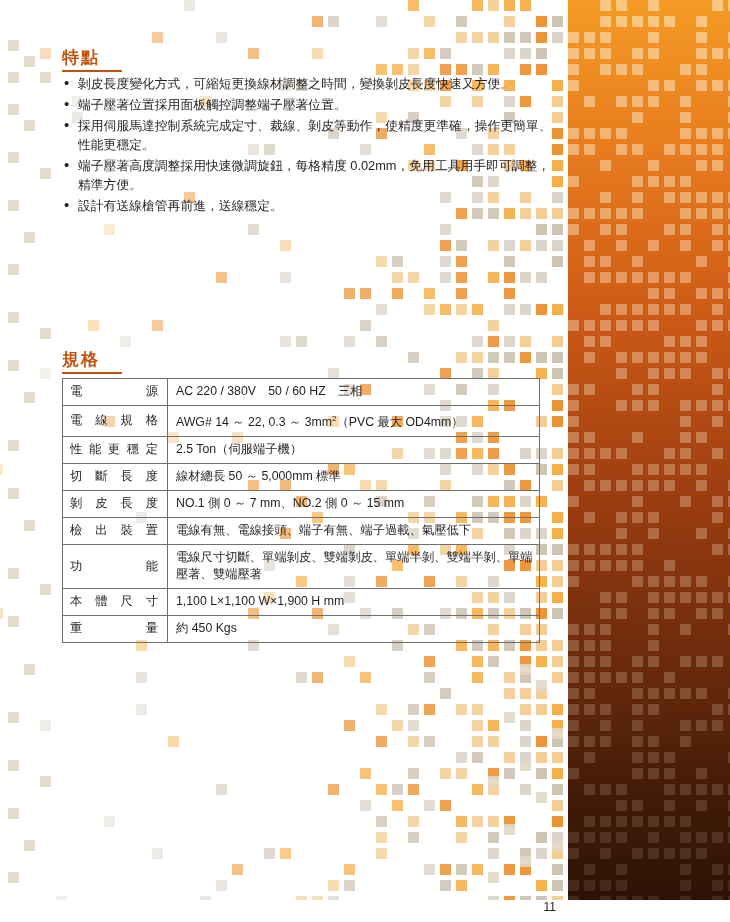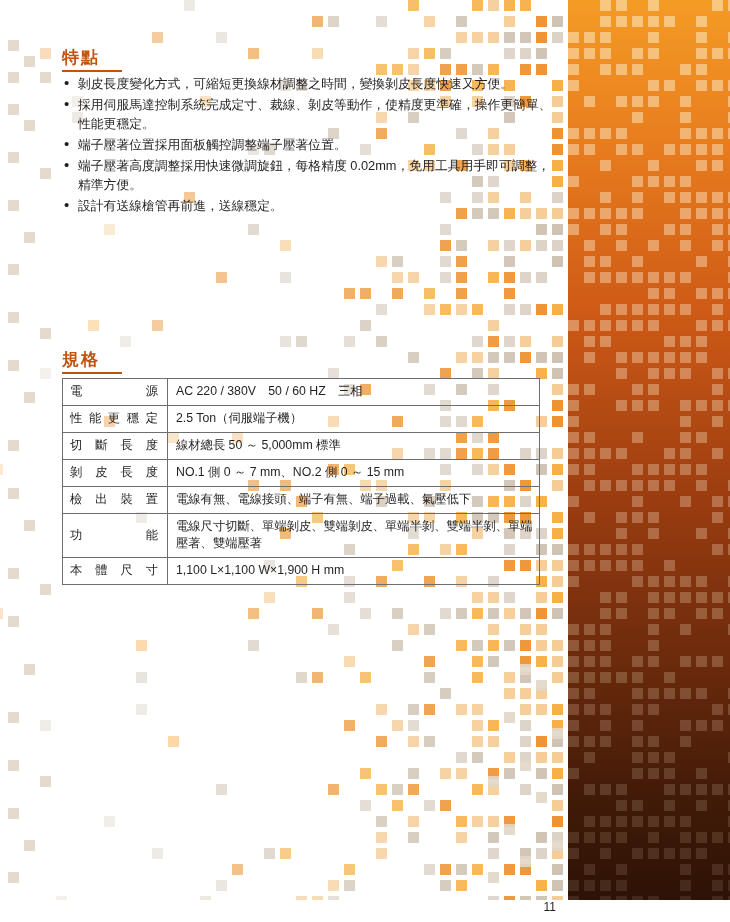--- a/index.html
+++ b/index.html
@@ -983,34 +983,38 @@
   <div class="bottom-strip"></div>
 </div>
 
 <div class="content">
 
   <div class="section-heading" id="features-heading">特點</div>
   <div class="heading-underline" id="features-rule"></div>
 
   <ul class="feature-list">
     <li>剝皮長度變化方式，可縮短更換線材調整之時間，變換剝皮長度快速又方便。</li>
+    <li>端子壓著位置採用面板觸控調整端子壓著位置。</li>
     <li>採用伺服馬達控制系統完成定寸、裁線、剝皮等動作，使精度更準確，操作更簡單、性能更穩定。</li>
-    <li>端子壓著位置採用面板觸控調整端子壓著位置。</li>
     <li>端子壓著高度調整採用快速微調旋鈕，每格精度 0.02mm，免用工具用手即可調整，精準方便。</li>
     <li>設計有送線槍管再前進，送線穩定。</li>
   </ul>
 
   <div class="section-heading" id="spec-heading">規格</div>
   <div class="heading-underline" id="spec-rule"></div>
 
   <table class="spec-table">
     <tbody id="spec-body">
         <tr>
           <td class="label">電　　　源</td>
           <td class="value">AC 220 / 380V　50 / 60 HZ　三相</td>
+        </tr>
+        <tr>
+          <td class="label">電 線 規 格</td>
+          <td class="value">AWG# 14 ～ 22, 0.3 ～ 3mm<sup>2</sup>（PVC 最大 OD4mm）</td>
         </tr>
         <tr>
           <td class="label">性能更穩定</td>
           <td class="value">2.5 Ton（伺服端子機）</td>
         </tr>
         <tr>
           <td class="label">切 斷 長 度</td>
           <td class="value">線材總長 50 ～ 5,000mm 標準</td>
         </tr>
         <tr>
@@ -1022,17 +1026,21 @@
           <td class="value">電線有無、電線接頭、端子有無、端子過載、氣壓低下</td>
         </tr>
         <tr>
           <td class="label">功　　　能</td>
           <td class="value">電線尺寸切斷、單端剝皮、雙端剝皮、單端半剝、雙端半剝、單端壓著、雙端壓著</td>
         </tr>
         <tr>
           <td class="label">本 體 尺 寸</td>
           <td class="value">1,100 L×1,100 W×1,900 H mm</td>
         </tr>
+        <tr>
+          <td class="label">重　　　量</td>
+          <td class="value">約 450 Kgs</td>
+        </tr>
       </tbody>
   </table>
 
   <div class="page-number">11</div>
 </div>
 
 </body></html>

